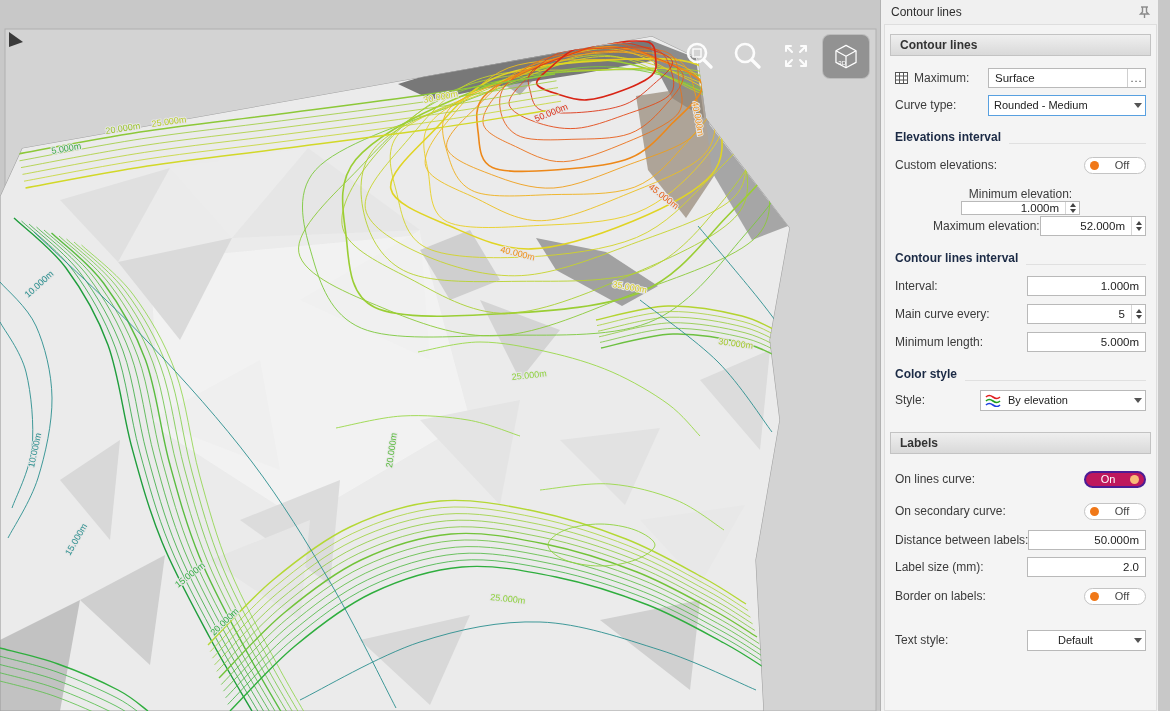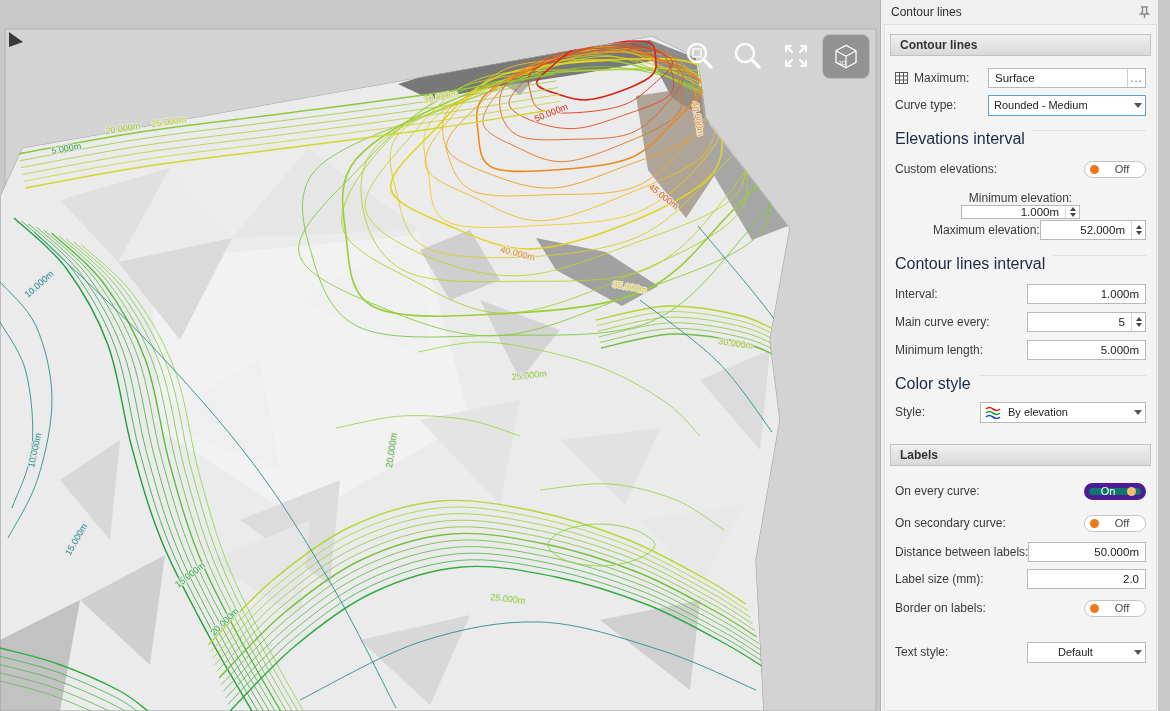--- a/index.html
+++ b/index.html
@@ -17,21 +17,21 @@
   
   #panel{position:absolute;left:880px;top:0;width:278px;height:711px;background:#f0f0f0;
          border-left:1px solid #b2b2b2;box-sizing:border-box;}
   .panel-title{height:24px;display:flex;align-items:center;padding:0 10px;font-size:12px;color:#2e2e2e;}
   .pin{position:absolute;right:7px;top:5px;}
   .panel-body{position:absolute;top:24px;bottom:0;left:3px;right:1px;background:#f4f4f4;
               border:1px solid #dedede;overflow:hidden;}
   .secbar{height:20px;background:linear-gradient(#efefef,#d9d9d9);border:1px solid #c3c3c3;
           display:flex;align-items:center;padding:0 9px;font-weight:bold;font-size:12px;color:#333;
           margin:9px 5px 0 5px;}
-  .subhead{display:flex;align-items:flex-start;margin:15px 10px 0 10px;font-size:16px;font-weight:normal;color:#1b2a45;}
+  .subhead{display:flex;align-items:flex-end;margin:15px 10px 0 10px;font-size:12px;font-weight:bold;color:#1b2a45;}
   .subhead .rule{flex:1;height:1px;background:#e0e0e0;margin-left:8px;}
   .row{display:flex;align-items:center;margin:9px 10px 0 10px;height:20px;}
   .row label{flex:1;font-size:12px;color:#3b3b3b;white-space:nowrap;}
   .ficon{width:14px;height:13px;margin-right:5px;flex:0 0 auto;display:flex;align-items:center;}
   .field{background:#fff;border:1px solid #b9b9b9;height:18px;display:flex;align-items:center;
          font-size:11.5px;color:#222;box-sizing:content-box;}
   .fval{flex:1;text-align:right;padding:0 6px;overflow:hidden;}
   .fval.left{text-align:left;}
   .w156{width:156px;} .w164{width:164px;} .w92{width:92px;padding-left:25px;}
   .more{width:17px;height:100%;border-left:1px solid #cfcfcf;display:flex;align-items:center;
@@ -47,21 +47,21 @@
            align-items:center;justify-content:center;gap:2px;cursor:pointer;}
   .sp-up{width:0;height:0;border-left:3px solid transparent;border-right:3px solid transparent;
          border-bottom:4px solid #444;}
   .sp-dn{width:0;height:0;border-left:3px solid transparent;border-right:3px solid transparent;
          border-top:4px solid #444;}
   .toggle{width:62px;height:17px;border-radius:9px;display:flex;align-items:center;cursor:pointer;
           font-size:11px;box-sizing:border-box;}
   .toggle.off{background:#fff;border:1px solid #c4c4c4;}
   .toggle.off .dot{width:9px;height:9px;border-radius:50%;background:#f07818;margin-left:5px;}
   .toggle.off .t{flex:1;text-align:center;color:#444;}
-  .toggle.on{background:#0f766e;border:5px solid #4c1d95;align-items:center;}
+  .toggle.on{background:#be185d;border:2px solid #4c1d95;align-items:center;}
   .toggle.on .t{flex:1;text-align:center;color:#fff;}
   .toggle.on .dot{width:9px;height:9px;border-radius:50%;background:#f8bb78;margin-right:5px;}
   .rainbow{width:16px;height:13px;margin:0 2px 0 4px;flex:0 0 auto;}
 </style>
 </head>
 <body>
 
 <div id="root">
 
   <div id="viewport">
@@ -367,21 +367,21 @@
               <i class="tri-dn"></i>
             </span>
         </div>
       </div>
 
       <div class="secbar" style="margin-top:22px;">
         <span>Labels</span>
       </div>
 
       <div class="row" style="margin-top:15px;">
-        <label>On every curve:</label>
+        <label>On lines curve:</label>
         <div class="toggle on">
           <span class="t">On</span>
           <span class="dot"></span>
         </div>
       </div>
 
       <div class="row" style="margin-top:12px;">
         <label>On secondary curve:</label>
         <div class="toggle off">
           <span class="dot"></span>

